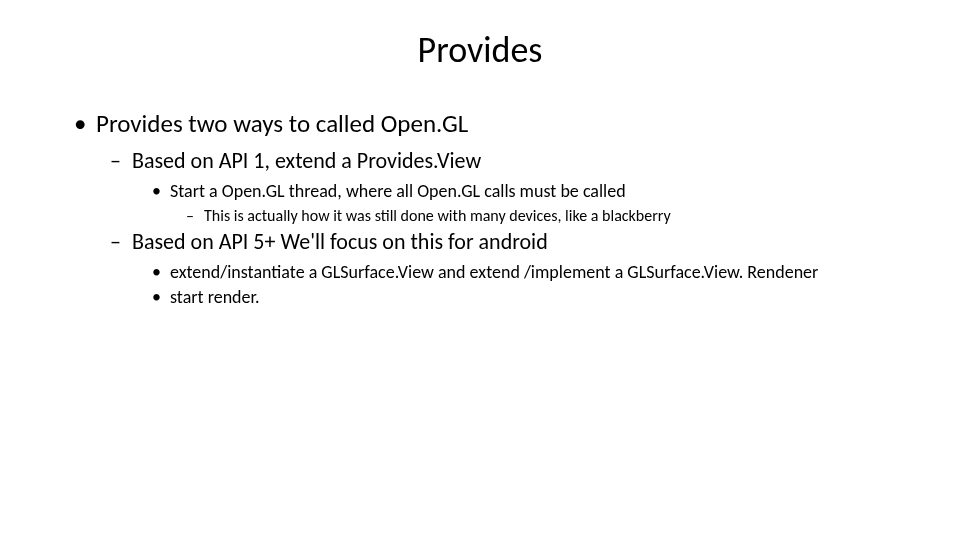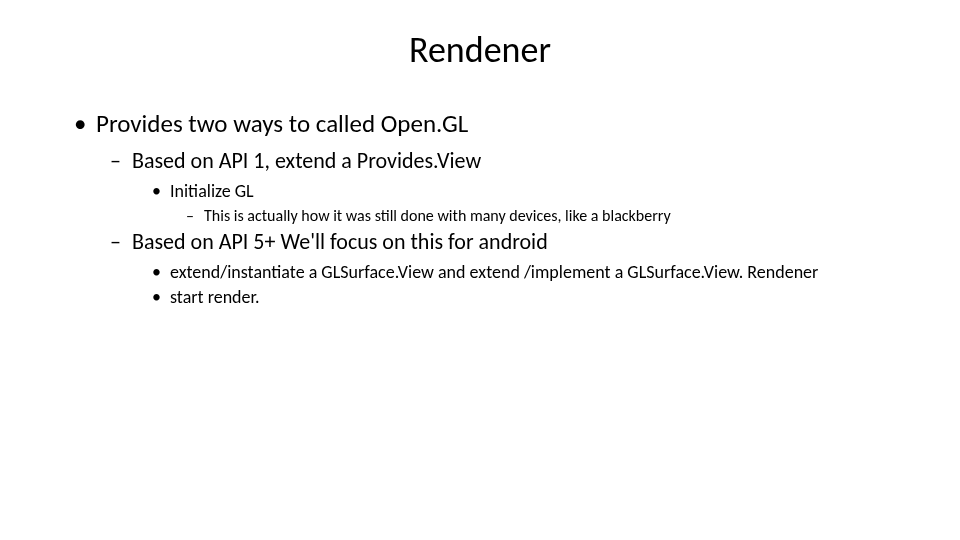--- a/index.html
+++ b/index.html
@@ -79,23 +79,23 @@
       top: 0;
     }
     .level2-group2 {
       margin-top: 3px;
     }
   </style>
 </head>
 <body>
 
 <div class="slide">
-  <h1 class="title">Rendener</h1>
+  <h1 class="title">Provides</h1>
   <div class="content">
     <div class="level1">Provides two ways to called Open.GL</div>
     <div class="level2">Based on API 1, extend a Provides.View</div>
-    <div class="level3">Initialize GL</div>
+    <div class="level3">Start a Open.GL thread, where all Open.GL calls must be called</div>
     <div class="level4">This is actually how it was still done with many devices, like a blackberry</div>
     <div class="level2 level2-group2">Based on  API 5+   We'll focus on this for android</div>
     <div class="level3">extend/instantiate a GLSurface.View and extend /implement a GLSurface.View. Rendener</div>
     <div class="level3">start render.</div>
   </div>
 </div>
 
 </body></html>

